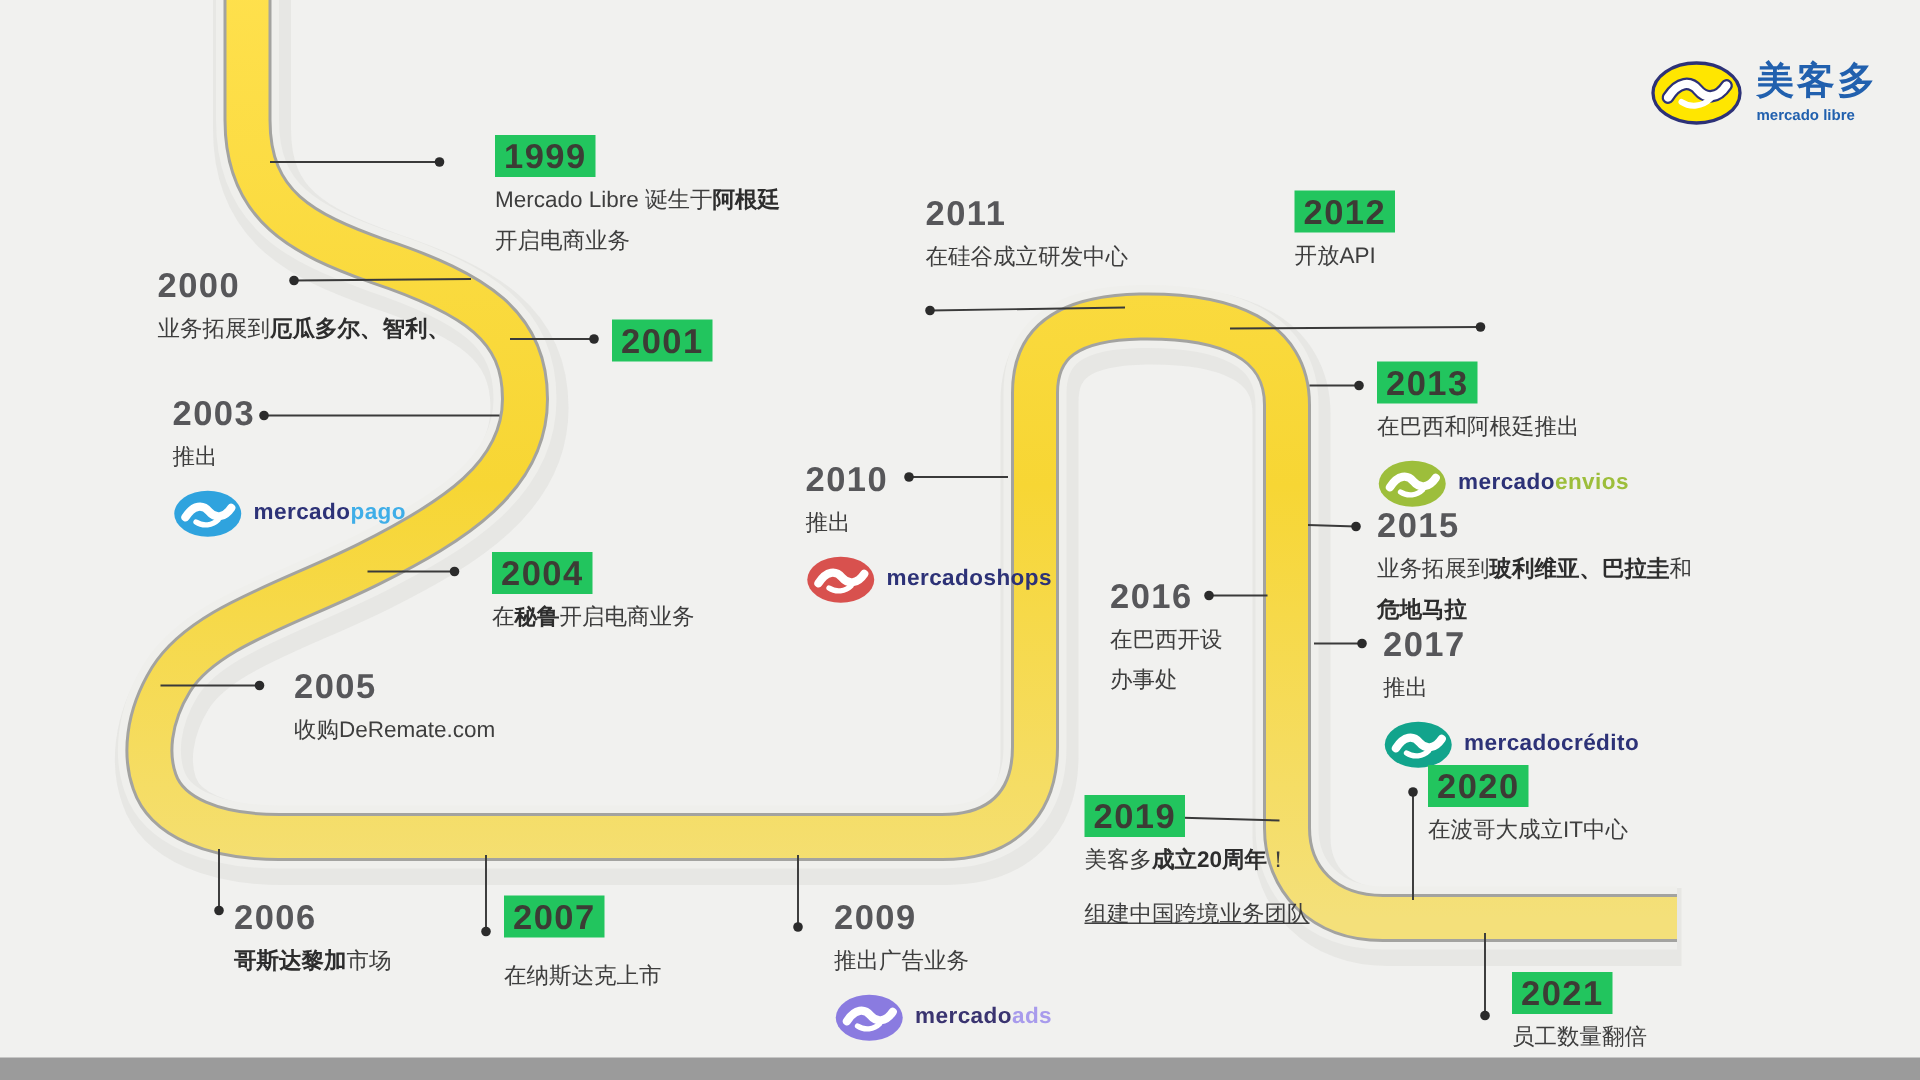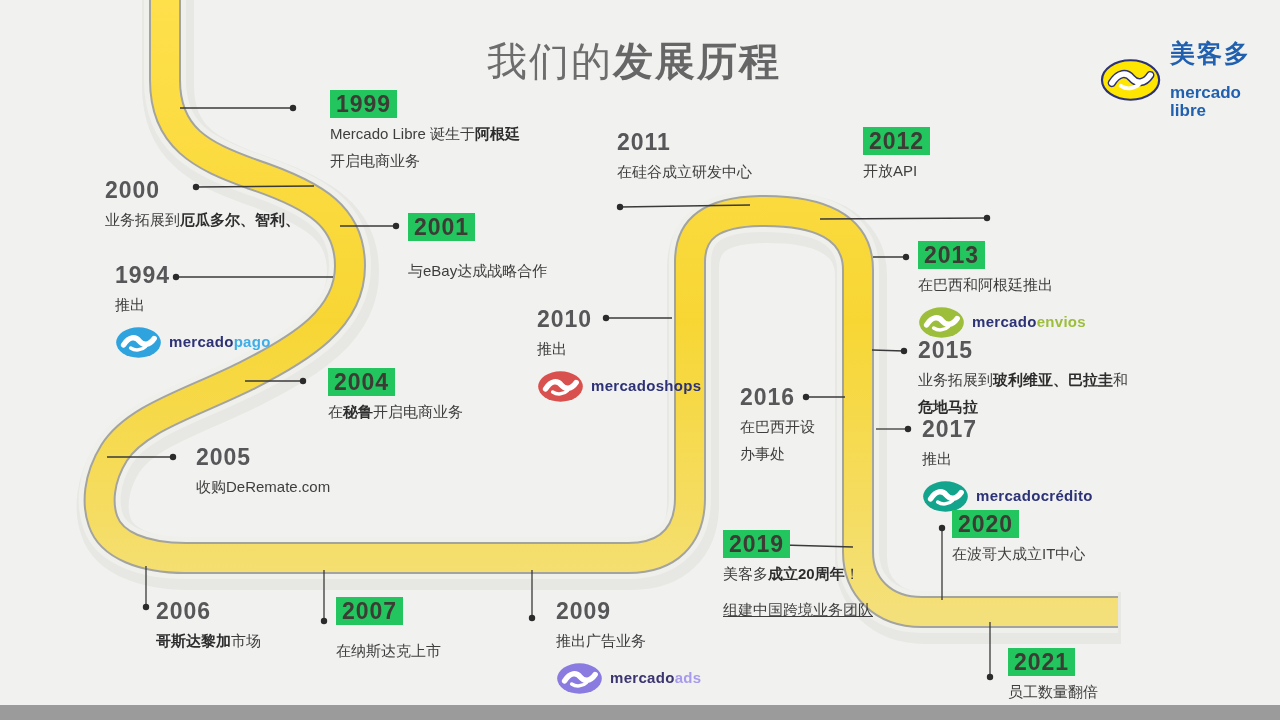--- a/index.html
+++ b/index.html
@@ -10,21 +10,21 @@
   }
   .title{
     position:absolute;top:34px;left:50%;transform:translateX(-52%);
     font-size:40px;color:#6d6d6d;letter-spacing:2px;white-space:nowrap;
   }
   .title .t-bold{font-weight:800;color:#666;}
   .brand{position:absolute;top:40px;left:1100px;display:flex;align-items:center;gap:9px;}
   .brand .b-oval{width:62px;height:44px;}
   .brand .b-words{display:flex;flex-direction:column;line-height:1.05;}
   .brand .b-cn{font-size:25px;font-weight:800;color:#2160ae;letter-spacing:2px;}
-  .brand .b-en{font-size:17px;font-weight:700;color:#2160ae;margin-top:18px;}
+  .brand .b-en{font-size:10px;font-weight:700;color:#2160ae;margin-top:6px;}
   svg.underlay{position:absolute;left:0;top:0;}
   .road-shadow{fill:none;stroke:#dededa;stroke-width:52;opacity:.55;}
   .road-shoulder{fill:none;stroke:#efefec;stroke-width:42;}
   .road-edge{fill:none;stroke:#a3a3a0;stroke-width:32;}
   .road-top{fill:none;stroke:url(#roadGrad);stroke-width:28;}
   .milestone{position:absolute;white-space:nowrap;}
   .year{
     display:inline-block;font-size:23px;font-weight:800;color:#57575a;
     letter-spacing:1px;line-height:28px;margin-bottom:2px;
   }
@@ -98,42 +98,39 @@
         <circle cx="908" cy="429" r="3.2" fill="#2b2b2b"></circle>
         <line x1="853" y1="547" x2="783" y2="545" stroke="#3a3a3a" stroke-width="1.3"></line>
         <circle cx="783" cy="545" r="3.2" fill="#2b2b2b"></circle>
         <line x1="942" y1="600" x2="942" y2="528" stroke="#3a3a3a" stroke-width="1.3"></line>
         <circle cx="942" cy="528" r="3.2" fill="#2b2b2b"></circle>
         <line x1="990" y1="622" x2="990" y2="677" stroke="#3a3a3a" stroke-width="1.3"></line>
         <circle cx="990" cy="677" r="3.2" fill="#2b2b2b"></circle>
       </g>
   </svg>
 
-  <div class="title">
-    <span>我们的</span><span class="t-bold">发展历程</span>
-  </div>
 
   <div class="brand">
     <svg class="b-oval" viewBox="0 0 62 44">
       <ellipse cx="31" cy="22" rx="29" ry="20" fill="#ffe600" stroke="#2d3277" stroke-width="2.2"></ellipse>
       <path d="M12 25 C19 14 27 14 32 20 C37 26 45 26 51 17" fill="none" stroke="#2d3277" stroke-width="8.5" stroke-linecap="round"></path>
       <path d="M12 25 C19 14 27 14 32 20 C37 26 45 26 51 17" fill="none" stroke="#ffffff" stroke-width="5.5" stroke-linecap="round"></path>
       <path d="M21 28 C27 32 35 31 40 26" fill="none" stroke="#ffffff" stroke-width="4" stroke-linecap="round"></path>
     </svg>
     <span class="b-words">
       <span class="b-cn">美客多</span>
       <span class="b-en">mercado libre</span>
     </span>
   </div>
 
   <div id="milestones">
       <div class="milestone" style="left: 330px; top: 90px;"><span class="year hl">1999</span><div class="line"><span>Mercado Libre 诞生于</span><b>阿根廷</b></div><div class="line"><span>开启电商业务</span></div></div>
       <div class="milestone" style="left: 105px; top: 176px;"><span class="year">2000</span><div class="line"><span>业务拓展到</span><b>厄瓜多尔、智利、</b></div></div>
-      <div class="milestone" style="left: 408px; top: 213px;"><span class="year hl">2001</span><div class="line" style="margin-top: 14px;"><span>与eBay达成战略合作</span></div></div>
-      <div class="milestone" style="left: 115px; top: 261px;"><span class="year">1994</span><div class="line"><span>推出</span></div><div class="mlogo">
+      <div class="milestone" style="left: 408px; top: 213px;"><span class="year hl">2001</span></div>
+      <div class="milestone" style="left: 115px; top: 261px;"><span class="year">2003</span><div class="line"><span>推出</span></div><div class="mlogo">
           <svg viewBox="0 0 60 42">
             <ellipse cx="30" cy="21" rx="28.5" ry="19.5" fill="#2fa3de"></ellipse>
             <path d="M11 24 C18 13 26 13 31 19 C36 25 44 25 50 16" fill="none" stroke="#fff" stroke-width="7" stroke-linecap="round"></path>
             <path d="M20 28 C26 32 34 31 39 26" fill="none" stroke="#fff" stroke-width="4.5" stroke-linecap="round"></path>
           </svg>
           <span class="words">
             <i style="color:#2d3277">mercado</i>
             <i style="color:#3faee8">pago</i>
           </span>
         </div></div>

